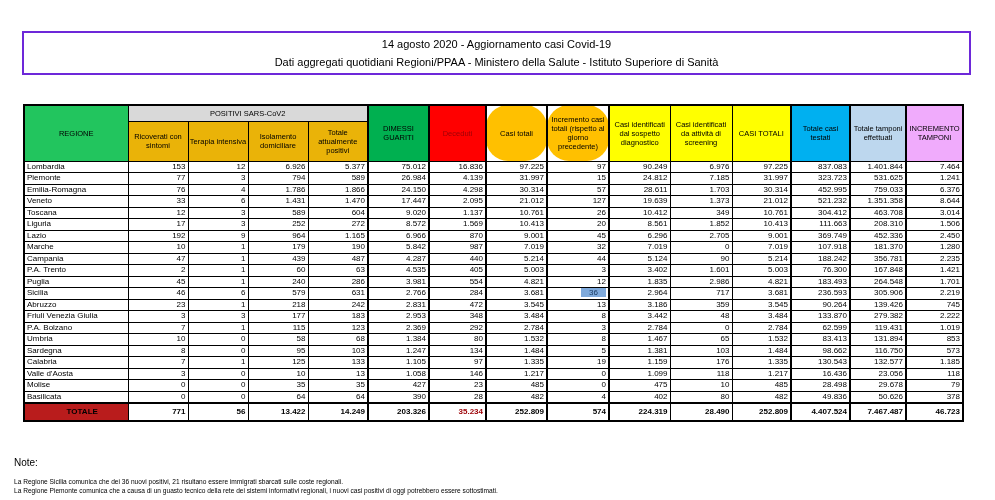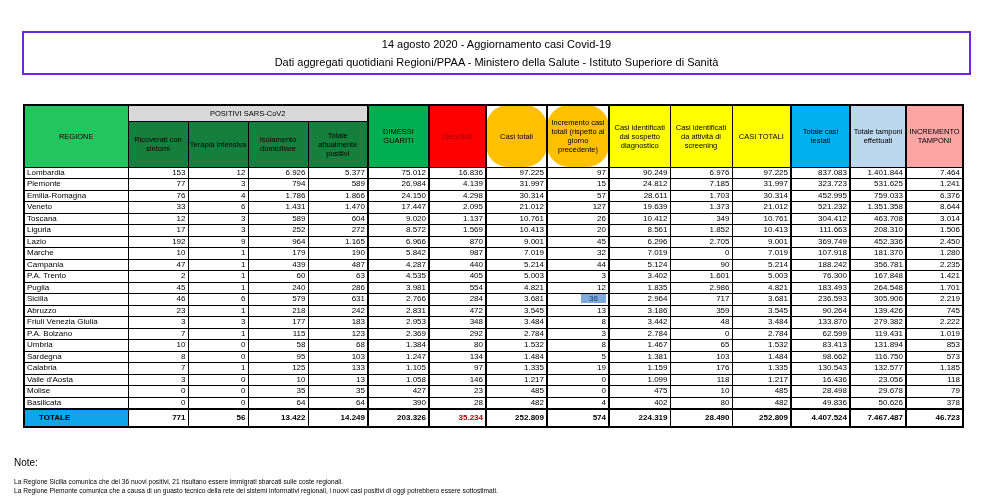--- a/index.html
+++ b/index.html
@@ -21,38 +21,38 @@
   .covid th, .covid td {
     border:1px solid #000; box-sizing:border-box; overflow:hidden;
     white-space:normal;
   }
   .covid thead th {
     font-size:7.5px; font-weight:normal; text-align:center; vertical-align:middle;
     padding:1px; line-height:1.2;
   }
   .banner { background:#d9d9d9; font-size:9px; font-weight:bold; height:16px; }
   .regione-h { background:#22c55e; font-weight:bold; font-size:8.5px; }
-  .subh { background:#15803d; height:46px; }
+  .subh { background:#eab308; height:40px; }
   .green { background:#00B050; }
   .red { background:#FF0000; color:#9C0006;margin-top:39px; }
   .orange { background:#FFC000;border-radius:22px; }
   .yellow { background:#FFFF00; }
   .cyan { background:#00B0F0; }
   .lblue { background:#BDD7EE; }
-  .lgray { background:#fca5a5; }
+  .lgray { background:#f0abfc; }
   .pos  { background:#D9D9D9;margin-top:44px; }
   .covid tbody td {
     background:#fff; font-size:8px; height:10.8px; line-height:10.5px;
     padding:0 2px; text-align:right;
   }
   .covid tbody td.region { text-align:left; }
   .covid tbody tr.tot td {
     font-weight:bold; height:17px; line-height:16px; border-top:2px solid #000;
   }
-  .covid tbody tr.tot td.region { text-align:left; background:#0ea5e9;padding-left:14px; }
+  .covid tbody tr.tot td.region { text-align:center; background:#b91c1c;padding-left:14px; }
   .bl2 { border-left:2px solid #000 !important; }
   .sel { background:#7FAADC; color:#17375E; padding:0 8px; }
   .note-label { position:absolute; left:14px; top:457px; font-size:10px; }
   .note-lines { position:absolute; left:14px; top:478px; font-size:6.6px; line-height:1.3; }
 </style>
 </head>
 <body>
 
 <div class="titlebox">
   <div>14 agosto 2020 - Aggiornamento casi Covid-19</div>

